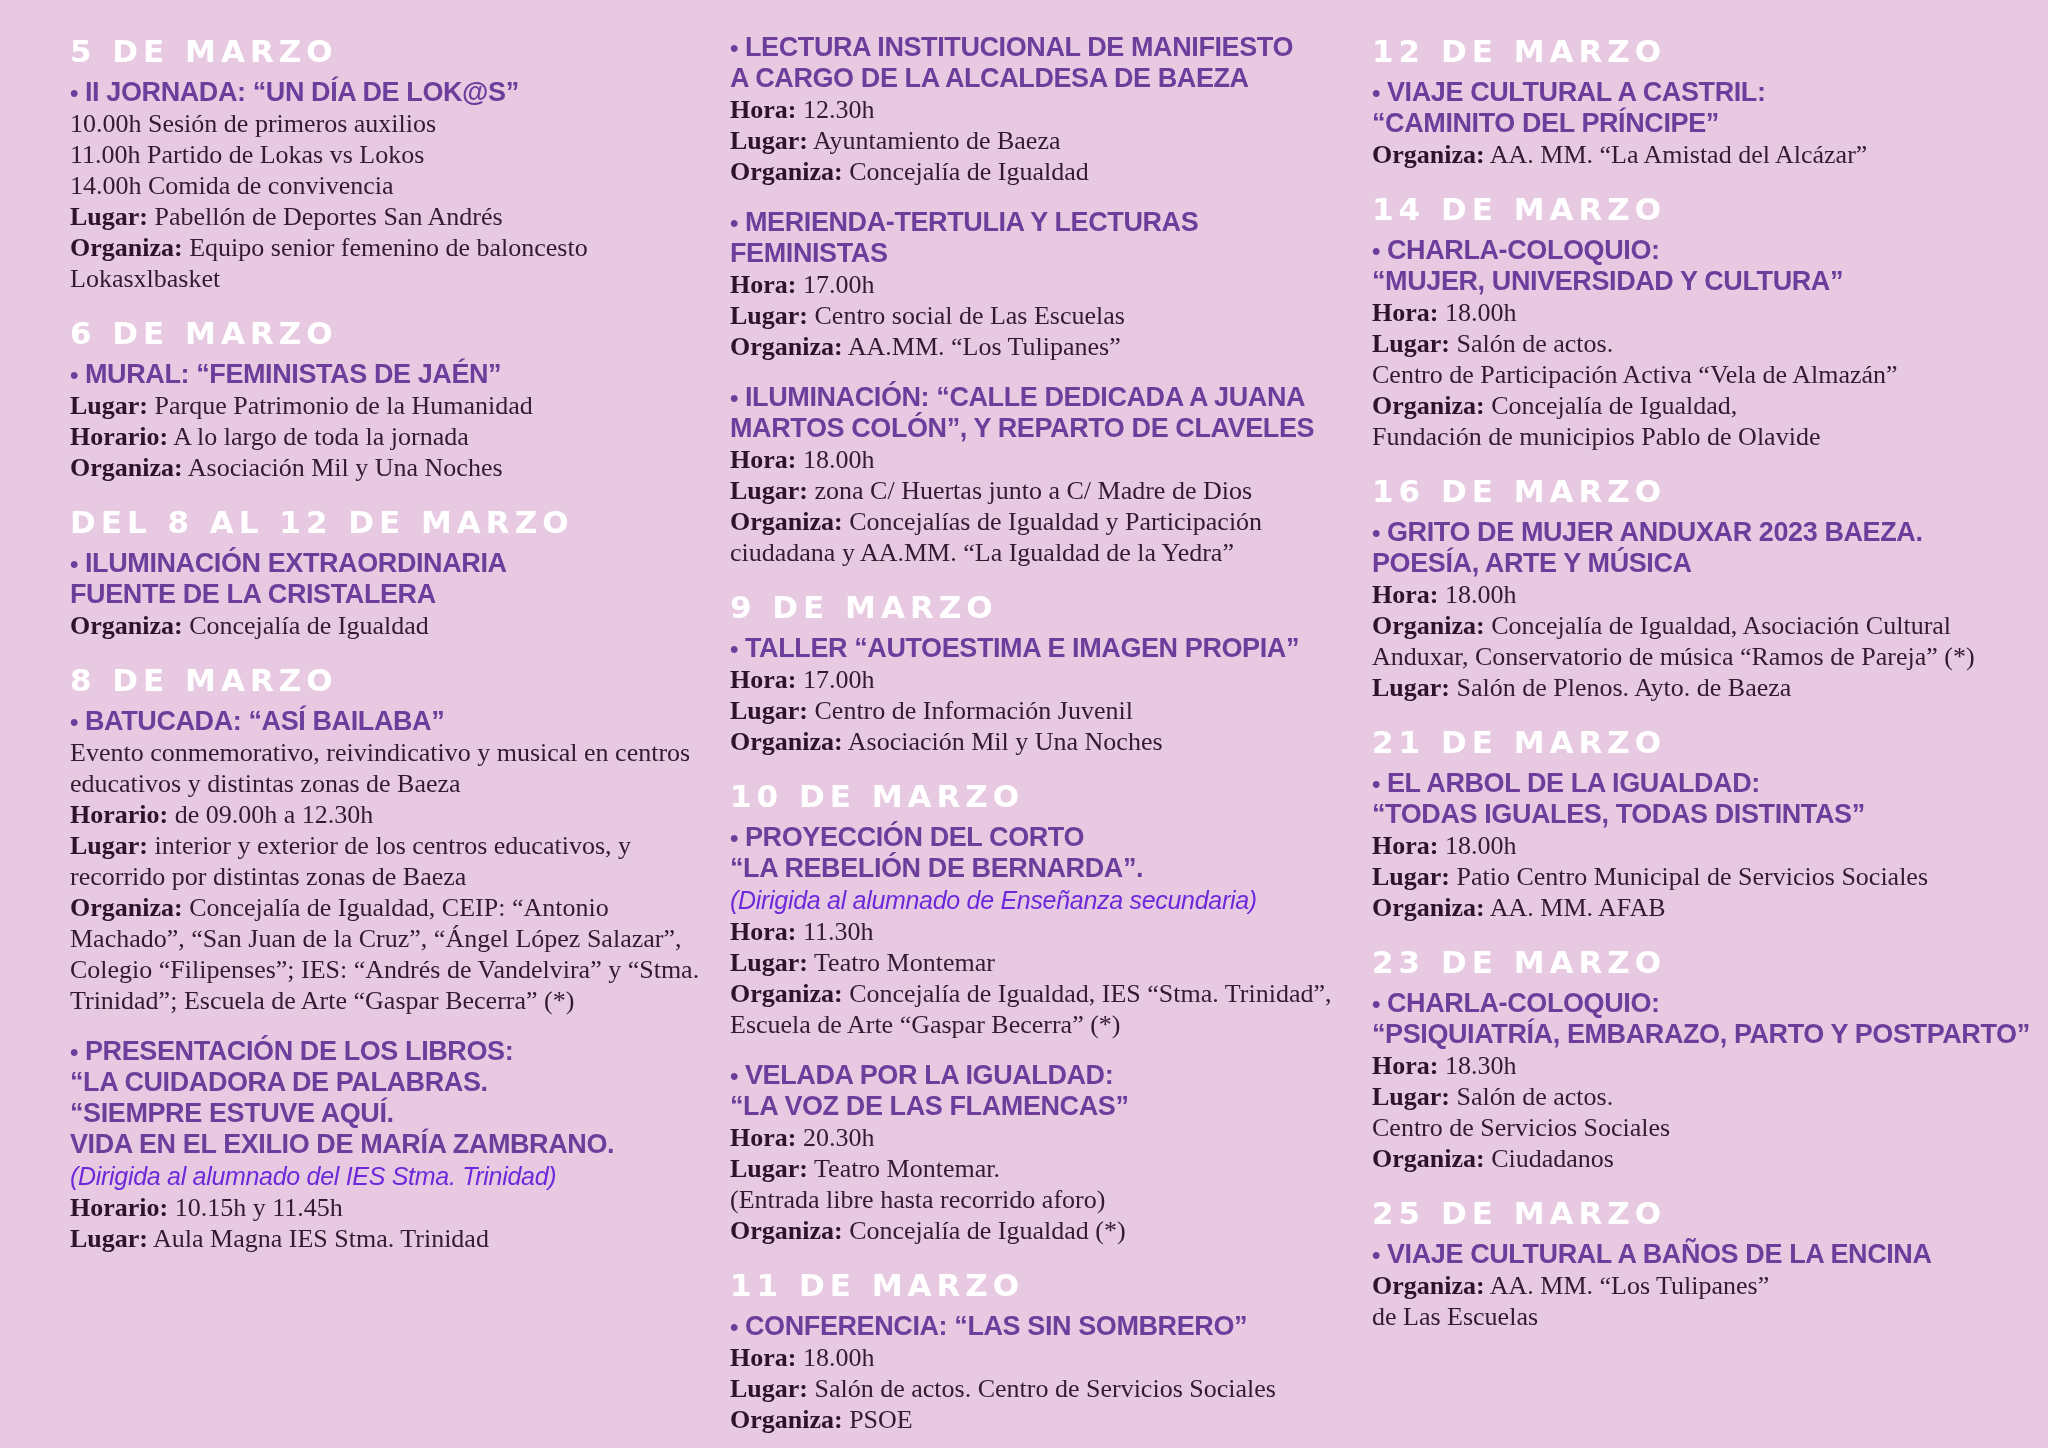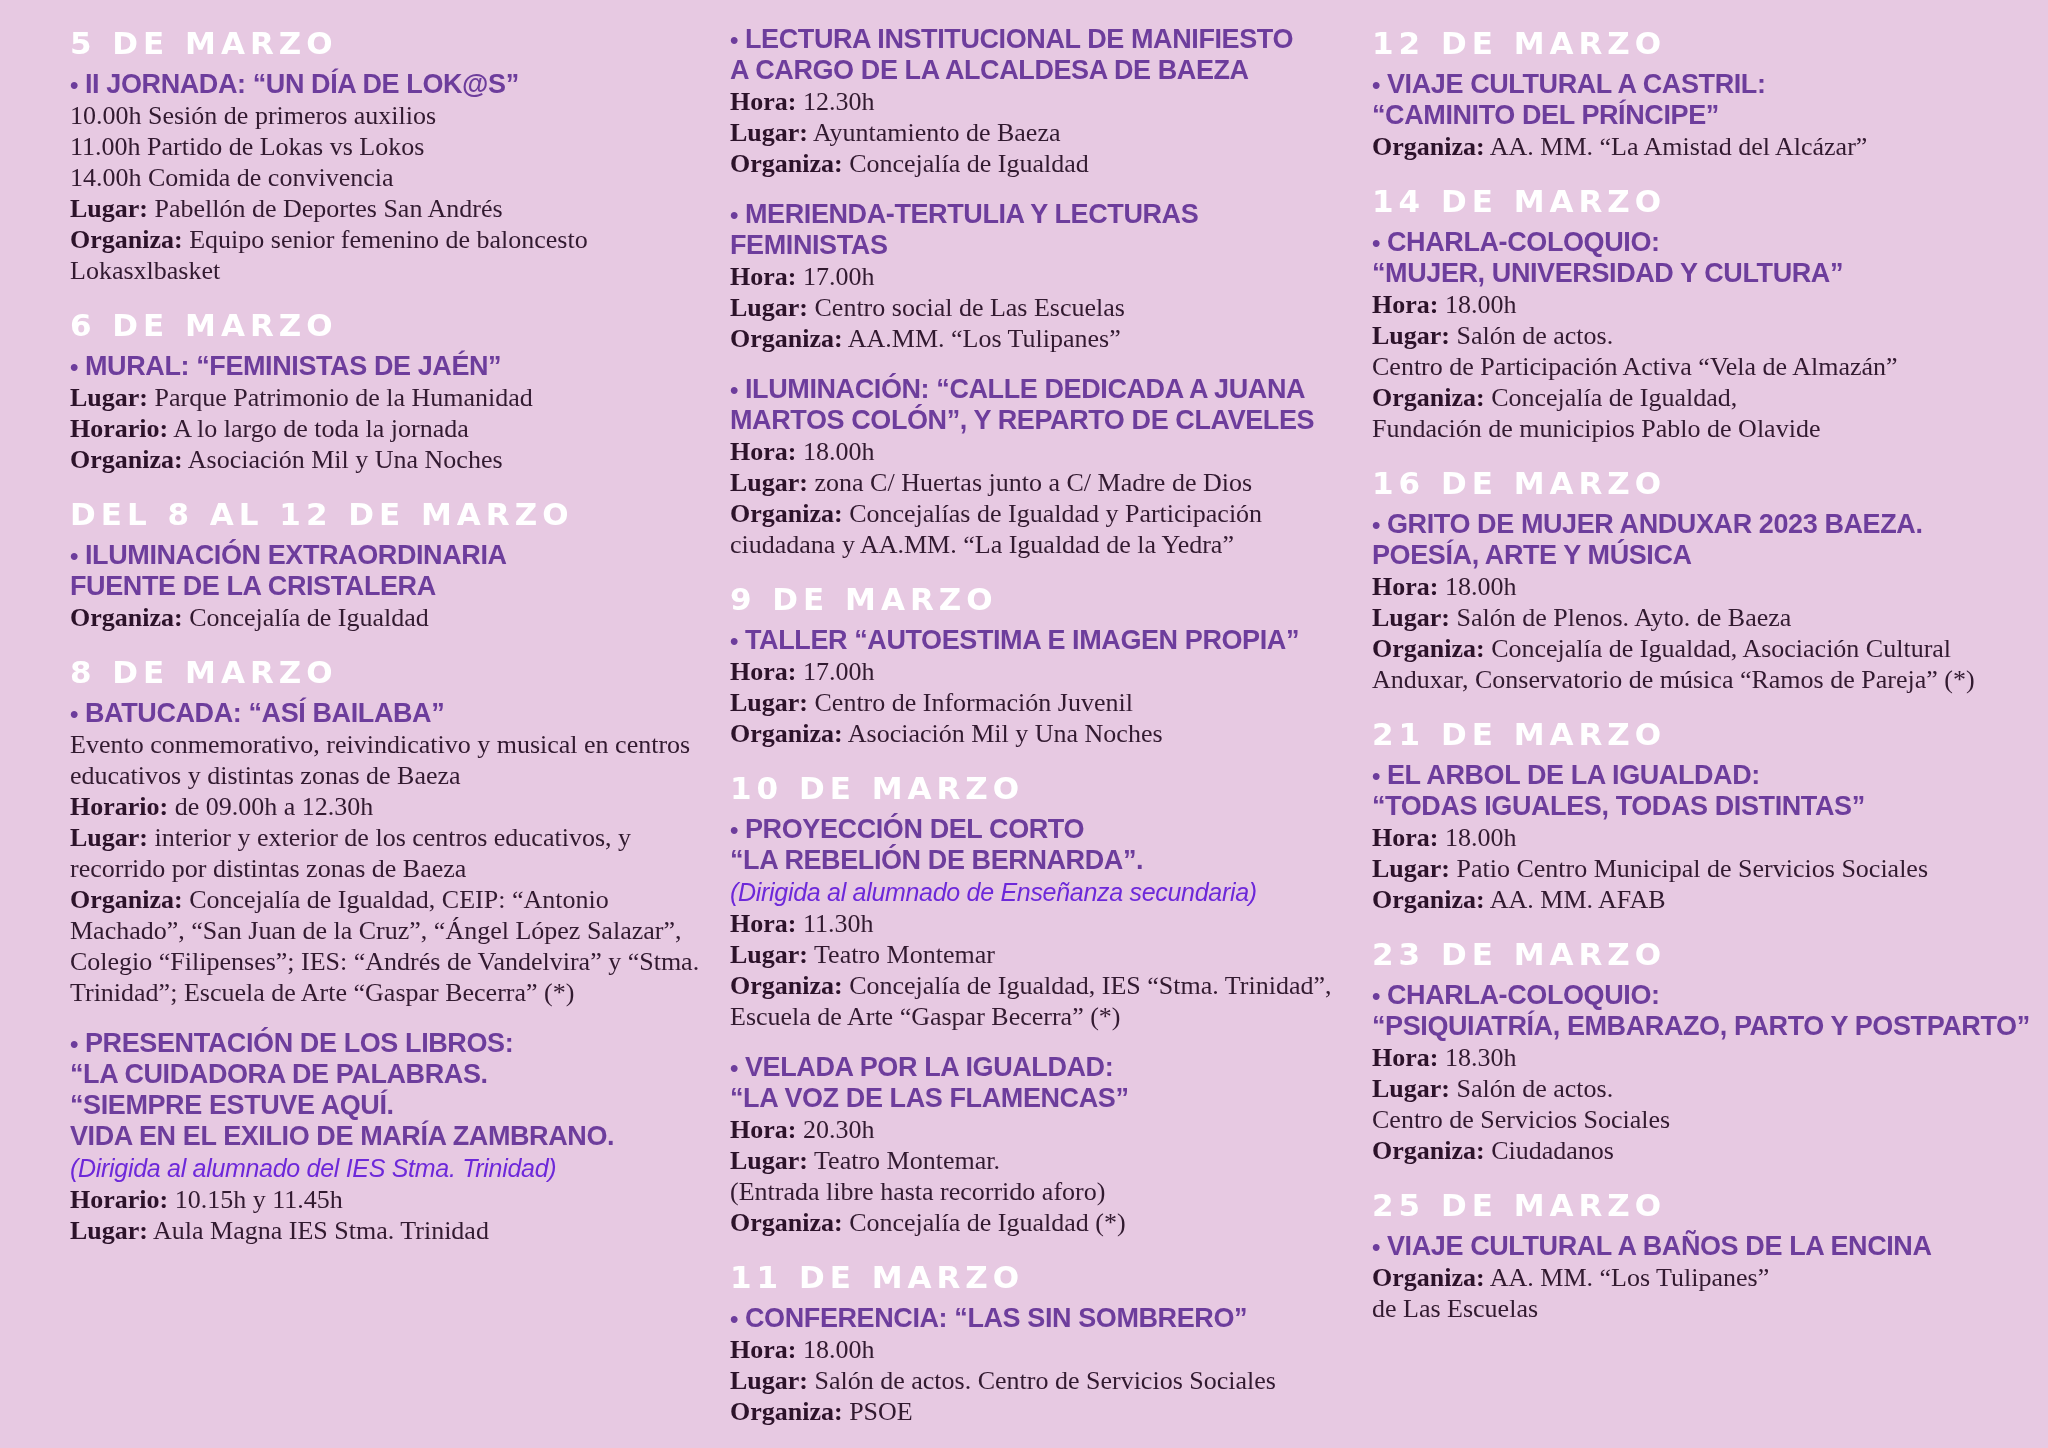--- a/index.html
+++ b/index.html
@@ -8,21 +8,21 @@
     width: 2048px;
     height: 1448px;
     overflow: hidden;
   }
   body {
     background: #e7c9e2;
     font-family: "Liberation Serif", serif;
   }
   .program {
     display: flex;
-    padding: 24px 0 0 70px;
+    padding: 32px 0 0 70px;
     box-sizing: border-box;
     width: 2048px;
     height: 1448px;
   }
   .column { flex: 0 0 auto; }
   .column.c1 { width: 640px; margin-right: 20px; }
   .column.c2 { width: 630px; margin-right: 12px; }
   .column.c3 { width: 676px; }
 
   .date-header {
@@ -185,22 +185,22 @@
         <div class="detail-line"><b>Lugar:</b> <span>Salón de actos.</span></div>
         <div class="detail-line"><span>Centro de Participación Activa “Vela de Almazán”</span></div>
         <div class="detail-line"><b>Organiza:</b> <span>Concejalía de Igualdad,</span></div>
         <div class="detail-line"><span>Fundación de municipios Pablo de Olavide</span></div>
       </section>
       <div class="date-header">16 DE MARZO</div>
       <section class="event">
         <div class="event-title-line"><span class="bullet">•</span><span>GRITO DE MUJER ANDUXAR 2023 BAEZA.</span></div>
         <div class="event-title-line"><span>POESÍA, ARTE Y MÚSICA</span></div>
         <div class="detail-line"><b>Hora:</b> <span>18.00h</span></div>
+        <div class="detail-line"><b>Organiza:</b> <span>Concejalía de Igualdad, Asociación Cultural Anduxar, Conservatorio de música “Ramos de Pareja” (*)</span></div>
         <div class="detail-line"><b>Lugar:</b> <span>Salón de Plenos. Ayto. de Baeza</span></div>
-        <div class="detail-line"><b>Organiza:</b> <span>Concejalía de Igualdad, Asociación Cultural Anduxar, Conservatorio de música “Ramos de Pareja” (*)</span></div>
       </section>
       <div class="date-header">21 DE MARZO</div>
       <section class="event">
         <div class="event-title-line"><span class="bullet">•</span><span>EL ARBOL DE LA IGUALDAD:</span></div>
         <div class="event-title-line"><span>“TODAS IGUALES, TODAS DISTINTAS”</span></div>
         <div class="detail-line"><b>Hora:</b> <span>18.00h</span></div>
         <div class="detail-line"><b>Lugar:</b> <span>Patio Centro Municipal de Servicios Sociales</span></div>
         <div class="detail-line"><b>Organiza:</b> <span>AA. MM. AFAB</span></div>
       </section>
       <div class="date-header">23 DE MARZO</div>

